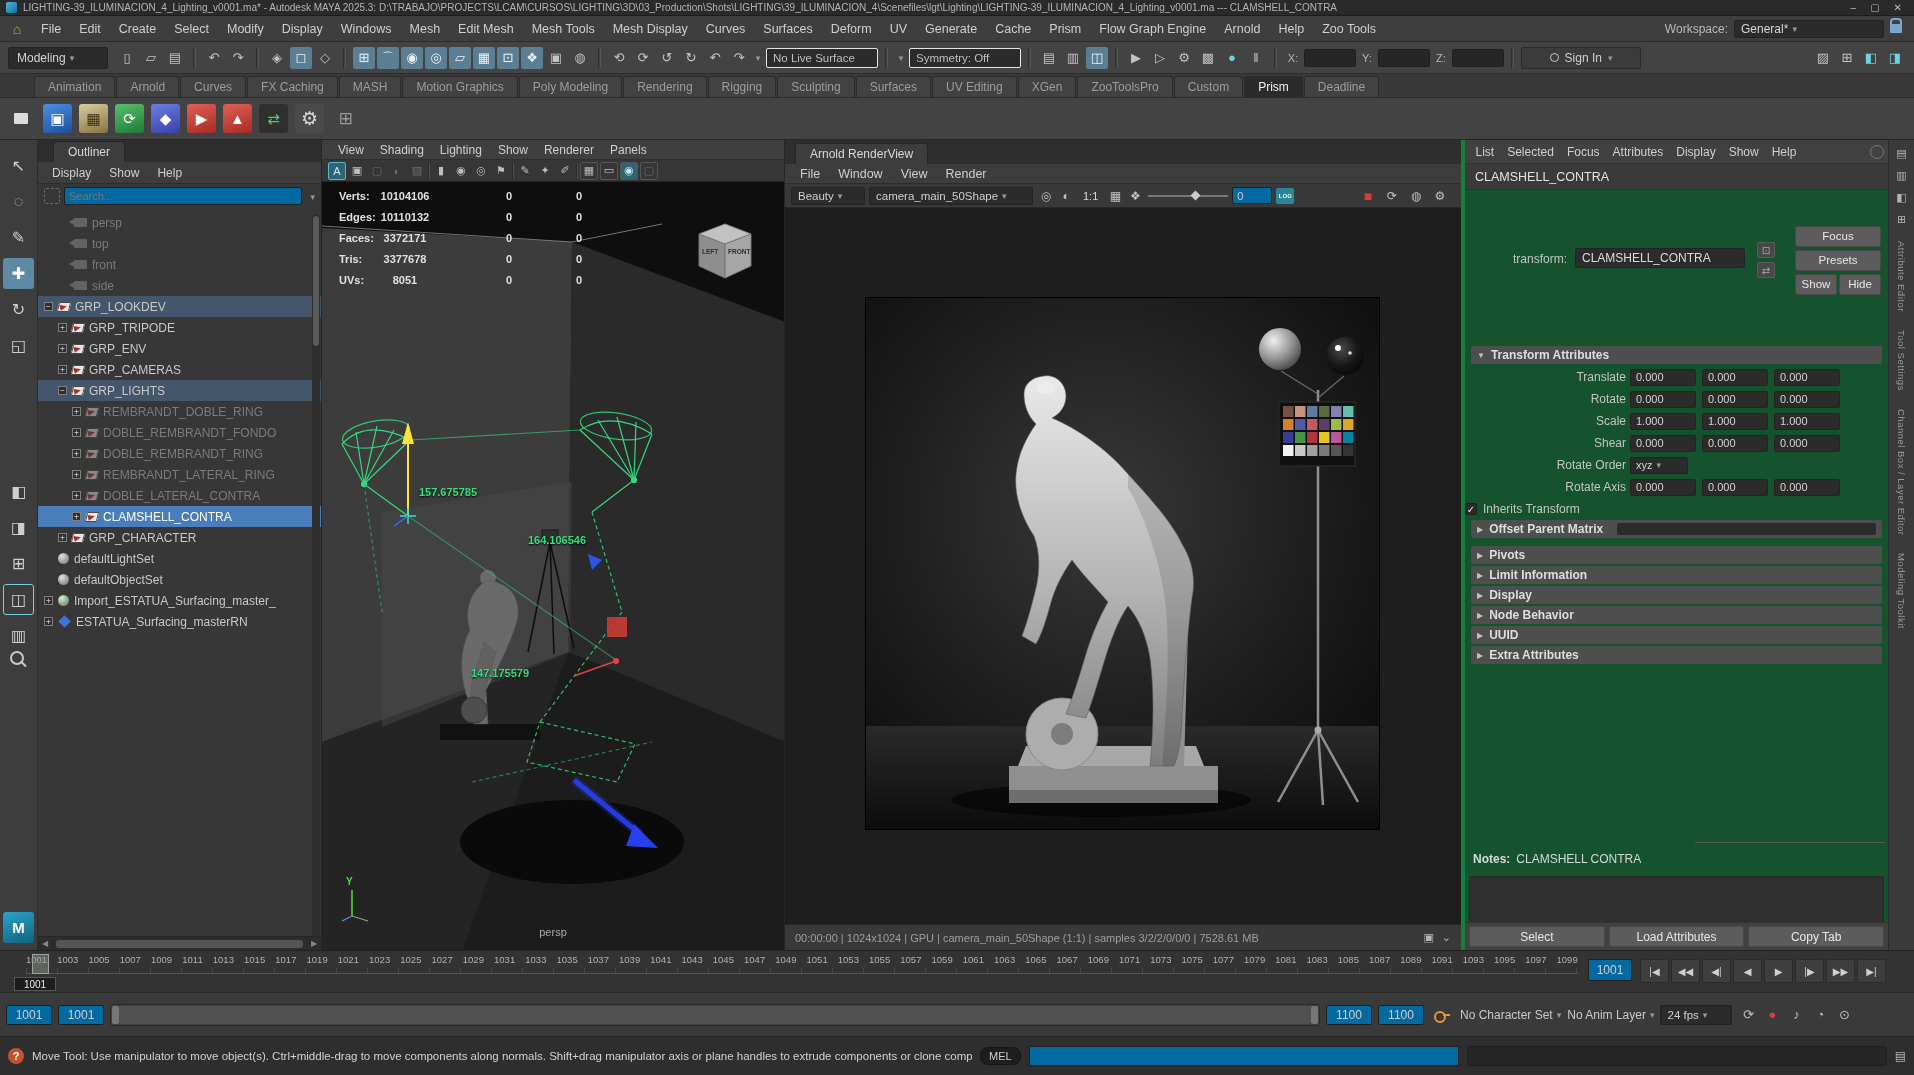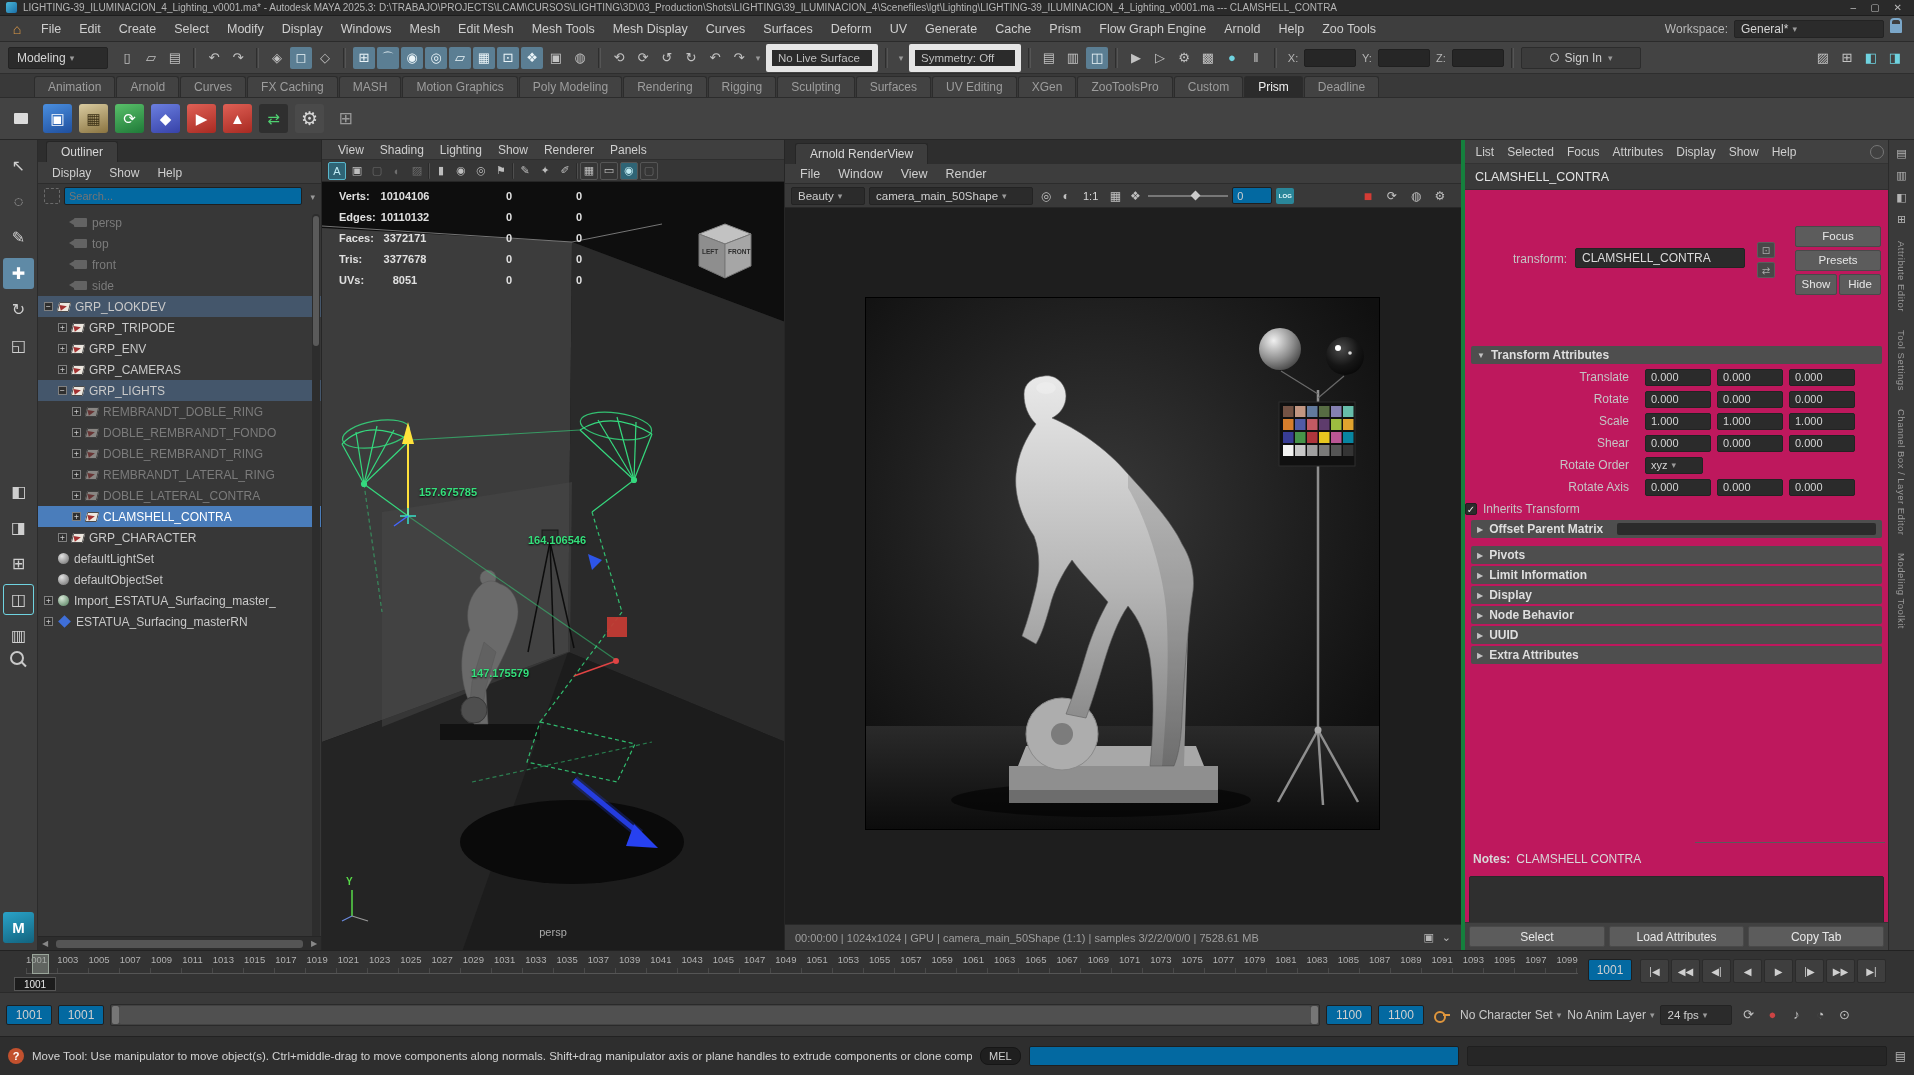--- a/index.html
+++ b/index.html
@@ -27,21 +27,21 @@
   .lock::before{content:"";position:absolute;width:8px;height:6px;border:2px solid #7ba7c9;border-bottom:none;border-radius:4px 4px 0 0;left:0;top:-6px}
   
   #toolbar{position:absolute;left:0;top:42px;width:1914px;height:32px;background:#434343;display:flex;align-items:center;padding:0 8px;border-bottom:1px solid #2e2e2e}
   .msel{background:#2b2b2b;border:1px solid #232323;border-radius:2px;height:22px;display:flex;align-items:center;padding:0 8px;width:100px;color:#d5d5d5;flex:none}
   .tbstrip{display:flex;align-items:center;gap:2px;margin-left:8px;flex:1;min-width:0}
   .tbico{width:22px;height:22px;border-radius:2px;display:flex;align-items:center;justify-content:center;font-size:13px;color:#c3c3c3;flex:none}
   .tbico.on{background:#5b7e93;color:#eaf4f8}
   .tbico.teal{color:#6fd3e0}
   .tbico.sep{width:3px;height:20px;border-left:1px solid #2e2e2e;border-right:1px solid #555;margin:0 5px;border-radius:0}
   .tbico.ddi{width:12px;font-size:9px;color:#999}
-  .tbico.field{width:112px;background:#2b2b2b;border:6px solid #e5e5e5;height:20px;font-size:11.5px;color:#bfbfbf;justify-content:flex-start;padding:8px 6px}
+  .tbico.field{width:112px;background:#2b2b2b;border:1px solid #e5e5e5;height:20px;font-size:11.5px;color:#bfbfbf;justify-content:flex-start;padding:8px 6px}
   .tbico.lbl{width:18px;color:#b5b5b5;font-size:11px}
   .tbico.input{width:52px;height:18px;background:#262626;border:1px solid #1f1f1f}
   .tbico.signin{width:120px;background:#3b3b3b;border:1px solid #2c2c2c;height:22px;gap:6px;font-size:12px;color:#d0d0d0}
   .tbico.signin::before{content:"";width:7px;height:7px;border-radius:50%;border:1.5px solid #c9c9c9}
   .tbico.signin::after{content:"▾";font-size:9px;color:#999}
   .tbico.push{margin-left:auto}
   
   #shelfTabs{position:absolute;left:0;top:74px;width:1914px;height:24px;background:#393939;display:flex;align-items:flex-end;padding:0 0 0 34px;border-bottom:1px solid #2c2c2c}
   .shtab{padding:3px 13px;font-size:12px;color:#9d9d9d;background:#424242;border:1px solid #2c2c2c;border-bottom:none;border-radius:3px 3px 0 0;margin-right:1px;white-space:nowrap}
   .shtab.active{background:#2b2b2b;color:#f0f0f0}
@@ -63,21 +63,21 @@
   .toolcol{position:absolute;left:3px;display:flex;flex-direction:column;gap:5px}
   .tool{width:31px;height:31px;border-radius:3px;display:flex;align-items:center;justify-content:center;font-size:16px;color:#cfcfcf}
   .tool.active{background:#5f8aa6;color:#fff}
   .tool.on{border:1px solid #6fd3e0}
   .mag{position:relative}
   .mag::before{content:"";width:10px;height:10px;border:2px solid #c9c9c9;border-radius:50%;position:absolute;left:7px;top:6px}
   .mag::after{content:"";width:7px;height:2px;background:#c9c9c9;position:absolute;left:17px;top:18px;transform:rotate(45deg)}
   #mayalogo{position:absolute;left:3px;top:772px;width:31px;height:31px;border-radius:3px;background:linear-gradient(160deg,#2aa3c8,#12637e);color:#fff;font:bold 15px "Liberation Sans",sans-serif;display:flex;align-items:center;justify-content:center}
   
   #outliner{position:absolute;left:38px;top:0;width:284px;height:810px;background:#373737;border-right:1px solid #262626;display:flex;flex-direction:column}
-  .ptabrow{height:22px;background:#2e2e2e;display:flex;align-items:flex-end;padding-left:8px;flex:none}
+  .ptabrow{height:22px;background:#2e2e2e;display:flex;align-items:flex-end;padding-left:15px;flex:none}
   .ptab{background:#3d3d3d;color:#d8d8d8;font-size:12px;padding:3px 14px;border-radius:3px 3px 0 0;border:1px solid #262626;border-bottom:none}
   .pmenus{height:22px;display:flex;align-items:center;padding:0 6px;gap:2px;flex:none;background:#3d3d3d;border-bottom:1px solid #2c2c2c}
   .pmenus .mitem{padding:0 8px;font-size:12px}
   #searchrow{height:24px;display:flex;align-items:center;gap:4px;padding:2px 6px;flex:none;background:#373737}
   .filtico{width:16px;height:16px;border:1px dashed #6a6a6a;border-radius:2px;flex:none}
   #searchrow input{flex:1;height:18px}
   #tree{flex:1;position:relative;overflow:hidden;background:#373737;padding-top:4px}
   .trow{display:flex;align-items:center;height:21px;gap:5px;white-space:nowrap;padding-right:4px}
   .trow .tlabel{color:#c9c9c9;font-size:12px}
   .trow.dim .tlabel{color:#7b7b7b}
@@ -132,36 +132,36 @@
   .zoomlbl{color:#d8d8d8;font-size:11px;padding:0 4px}
   .rvslider{width:80px;height:14px;position:relative}
   .rvslider::before{content:"";position:absolute;left:0;right:0;top:6px;height:2px;background:#777}
   .rvslider::after{content:"";position:absolute;left:55%;top:3px;width:7px;height:7px;background:#ccc;transform:rotate(45deg)}
   .logtile{width:18px;height:16px;background:#2a8699;border-radius:2px;color:#eafcff;font:bold 6px/16px "Liberation Sans",sans-serif;text-align:center}
   #rvcanvas{position:relative;flex:1;background:#1e1e1e;overflow:hidden}
   #rvimage{position:absolute;left:81px;top:90px;width:513px;height:531px;outline:1px solid #000}
   .rvstatus{height:26px;flex:none;background:#393939;border-top:1px solid #282828;display:flex;align-items:center;padding:0 10px;color:#9f9f9f;font-size:11px}
   .rvstatus .right{margin-left:auto;display:flex;gap:8px;color:#b5b5b5}
   
-  #ae{position:absolute;left:1465px;top:0;width:423px;height:810px;background:#be185d;display:flex;flex-direction:column}
+  #ae{position:absolute;left:1465px;top:0;width:423px;height:810px;background:#14532d;display:flex;flex-direction:column}
   .aemenus{height:24px;display:flex;align-items:center;padding:0 4px;flex:none;background:#414141;border-bottom:1px solid #333}
   .aemenus .mitem{padding:0 6.5px;font-size:12px}
   .pin{margin-left:auto;width:14px;height:14px;border:1px solid #777;border-radius:50%}
   .aenode{height:26px;flex:none;display:flex;align-items:center;padding:0 10px;color:#e2e2e2;font-size:12.5px;background:#3a3a3a;border-bottom:1px solid #303030}
   #aebody{flex:1;position:relative;overflow:hidden}
   .xformlbl{position:absolute;left:0;top:62px;width:102px;text-align:right;color:#c5c5c5}
   .xformfld{position:absolute;left:110px;top:58px;width:170px;height:20px;background:#2b2b2b;border:1px solid #232323;border-radius:2px;color:#dcdcdc;line-height:18px;padding:0 6px}
   .aesmall{position:absolute;width:18px;height:16px;border:1px solid #5c5c5c;border-radius:2px;color:#aaa;font-size:10px;text-align:center;line-height:15px;background:#484848}
   .aebtn{position:absolute;background:#5c5c5c;border:1px solid #494949;border-radius:2px;color:#e6e6e6;font-size:11.5px;text-align:center;line-height:19px;height:21px}
   .sect{display:flex;align-items:center;gap:6px;height:18px;background:#4e4e4e;border-radius:2px;margin:0 6px 2px 6px;padding:0 6px;font-weight:bold;color:#dedede;font-size:12px}
   .tri{font-size:8px;color:#c2c2c2}
   .tri.open::before{content:"▼"}
   .tri.closed::before{content:"▶"}
   .arow{display:flex;align-items:center;height:22px;padding-right:6px}
-  .albl{width:180px;text-align:right;padding-right:16px;color:#c5c5c5;font-size:12px;flex:none}
+  .albl{width:165px;text-align:right;padding-right:4px;color:#c5c5c5;font-size:12px;flex:none}
   .afld{width:66px;height:17px;background:#2b2b2b;border:1px solid #232323;border-radius:2px;margin-right:6px;color:#d5d5d5;font-size:11px;line-height:15px;padding:0 5px}
   .cb{width:12px;height:12px;background:#2b2b2b;border:1px solid #1f1f1f;border-radius:2px;color:#e8e8e8;font-size:10px;line-height:11px;text-align:center;margin-right:6px}
   .cb::before{content:"✓"}
   .notesrow{display:flex;gap:6px;align-items:center;padding:4px 8px;color:#d8d8d8}
   .notesarea{position:absolute;left:4px;right:4px;top:686px;height:82px;background:#2f2f2f;border:1px solid #292929;border-radius:2px}
   .aefooter{height:28px;flex:none;display:flex;gap:4px;padding:3px 4px;background:#414141;border-top:1px solid #333}
   .aefooter .fbtn{flex:1;background:#5c5c5c;border:1px solid #494949;border-radius:2px;color:#e8e8e8;font-size:12px;text-align:center;line-height:20px}
   
   #sidestrip{position:absolute;left:1888px;top:0;width:26px;height:810px;background:#3a3a3a;border-left:1px solid #2b2b2b;display:flex;flex-direction:column;align-items:center;padding-top:4px}
   .ssico{width:18px;height:18px;display:flex;align-items:center;justify-content:center;color:#b5b5b5;font-size:11px;margin-bottom:4px}

